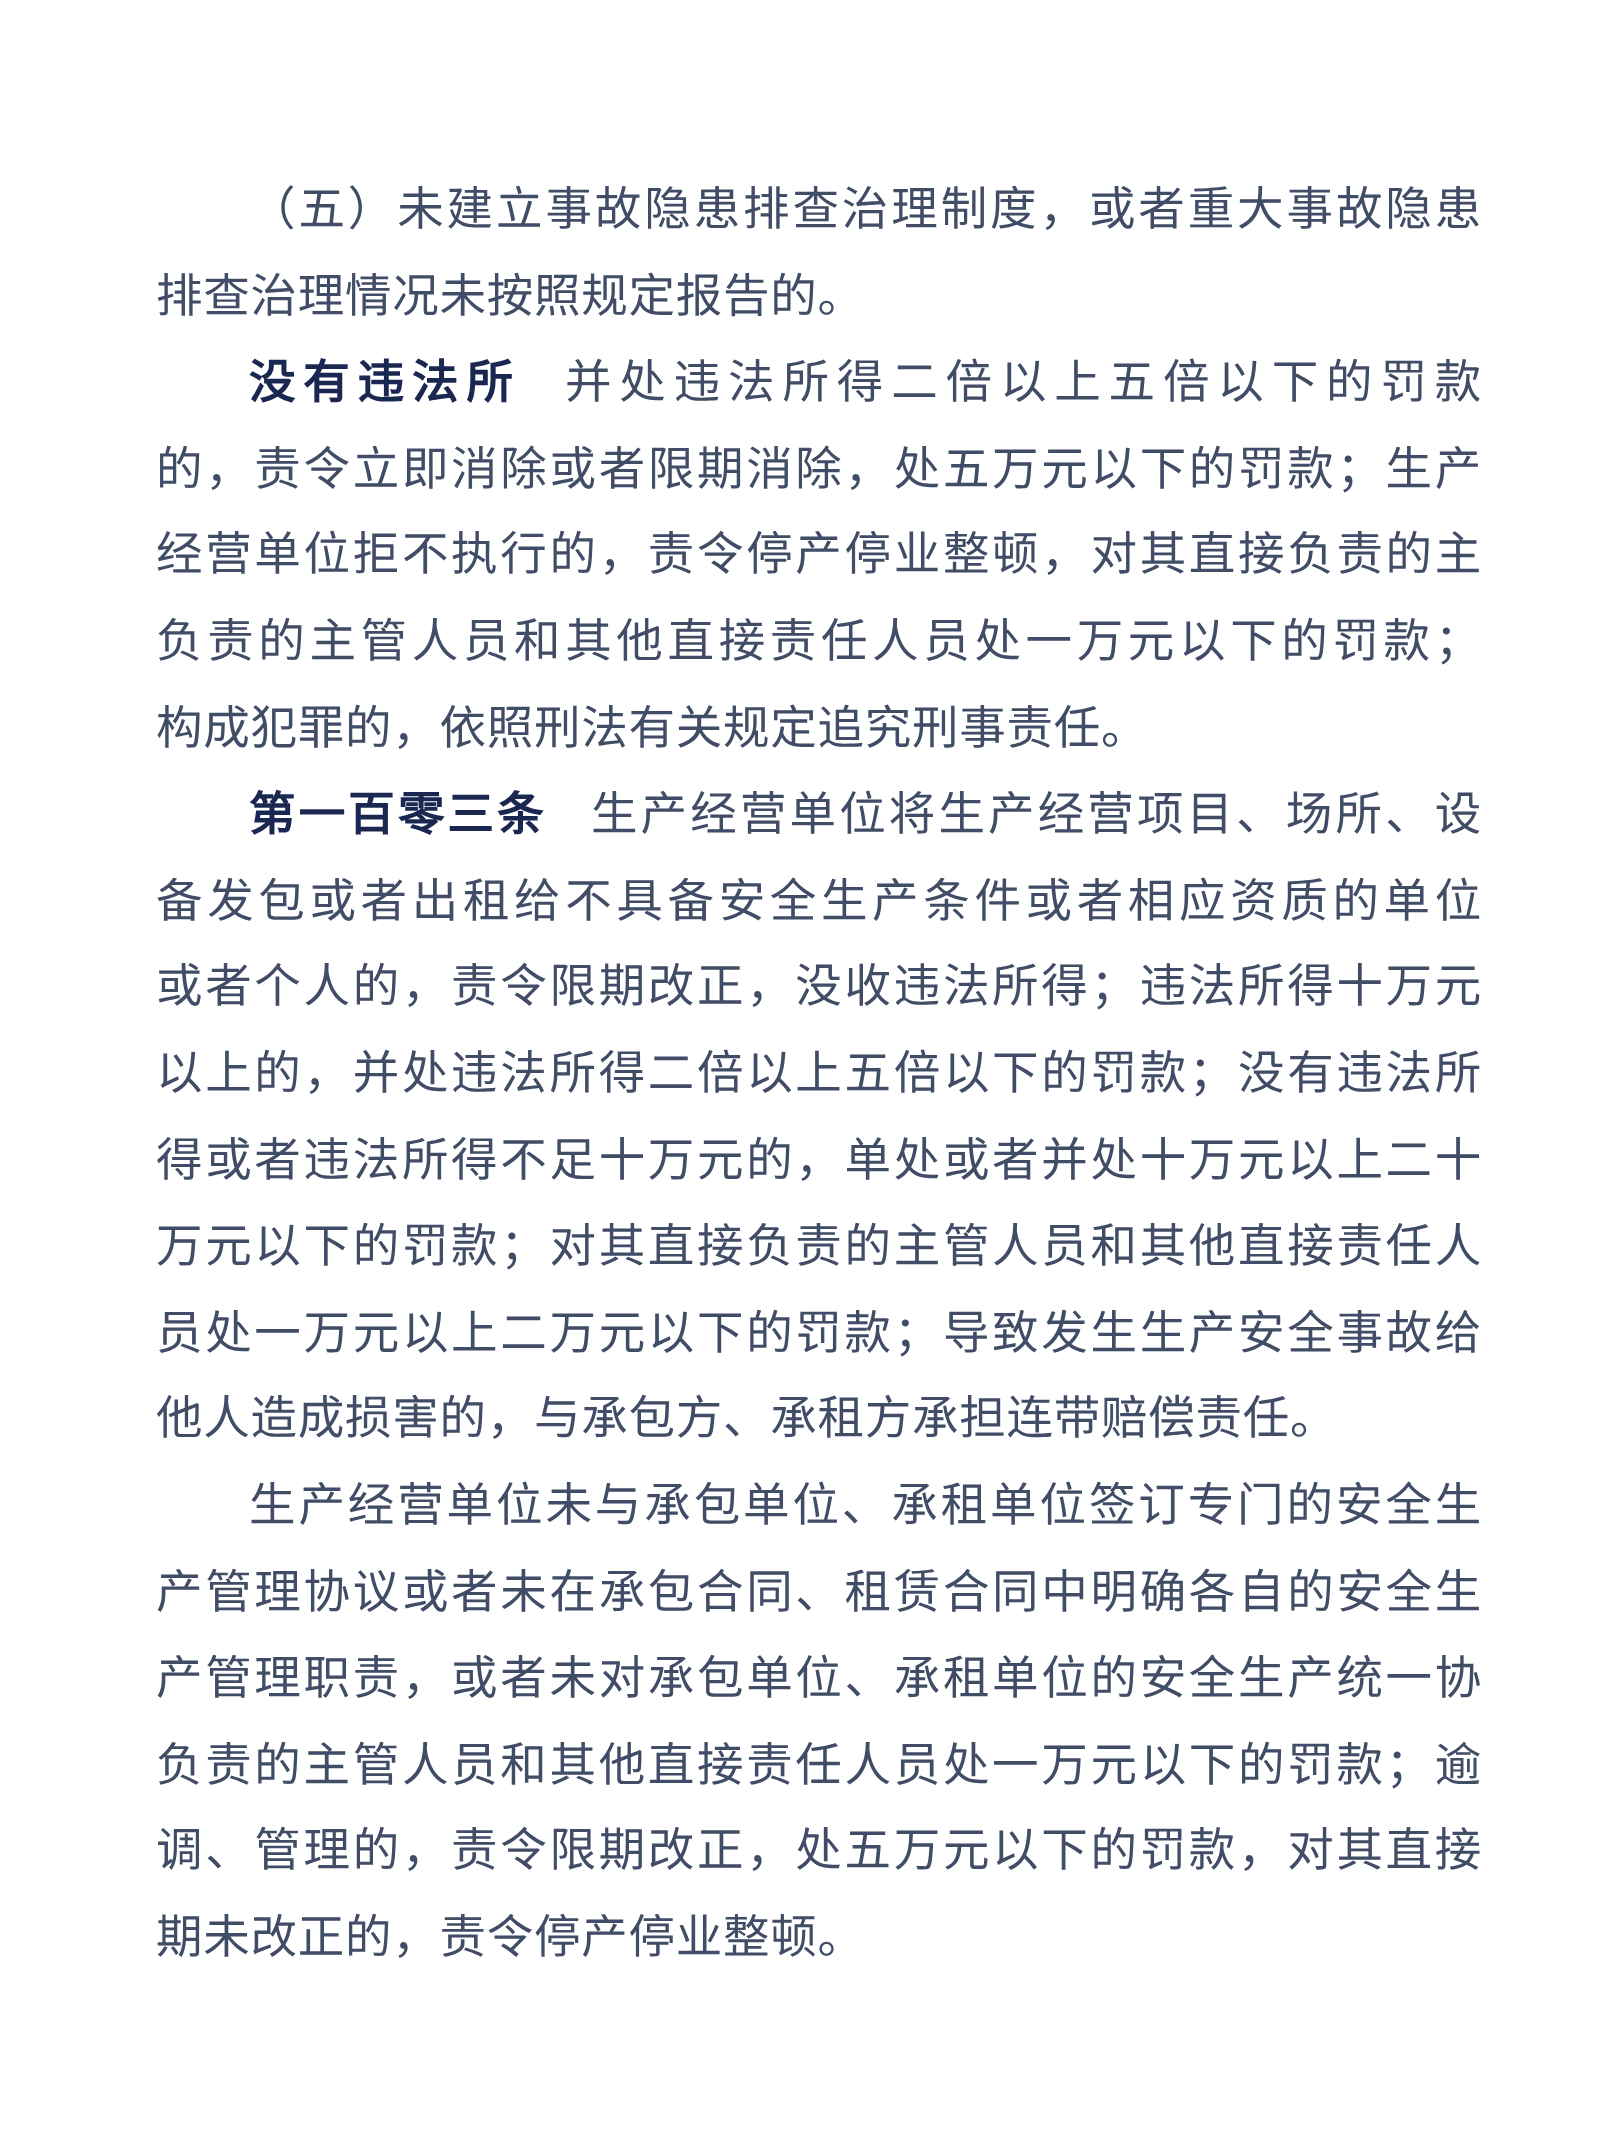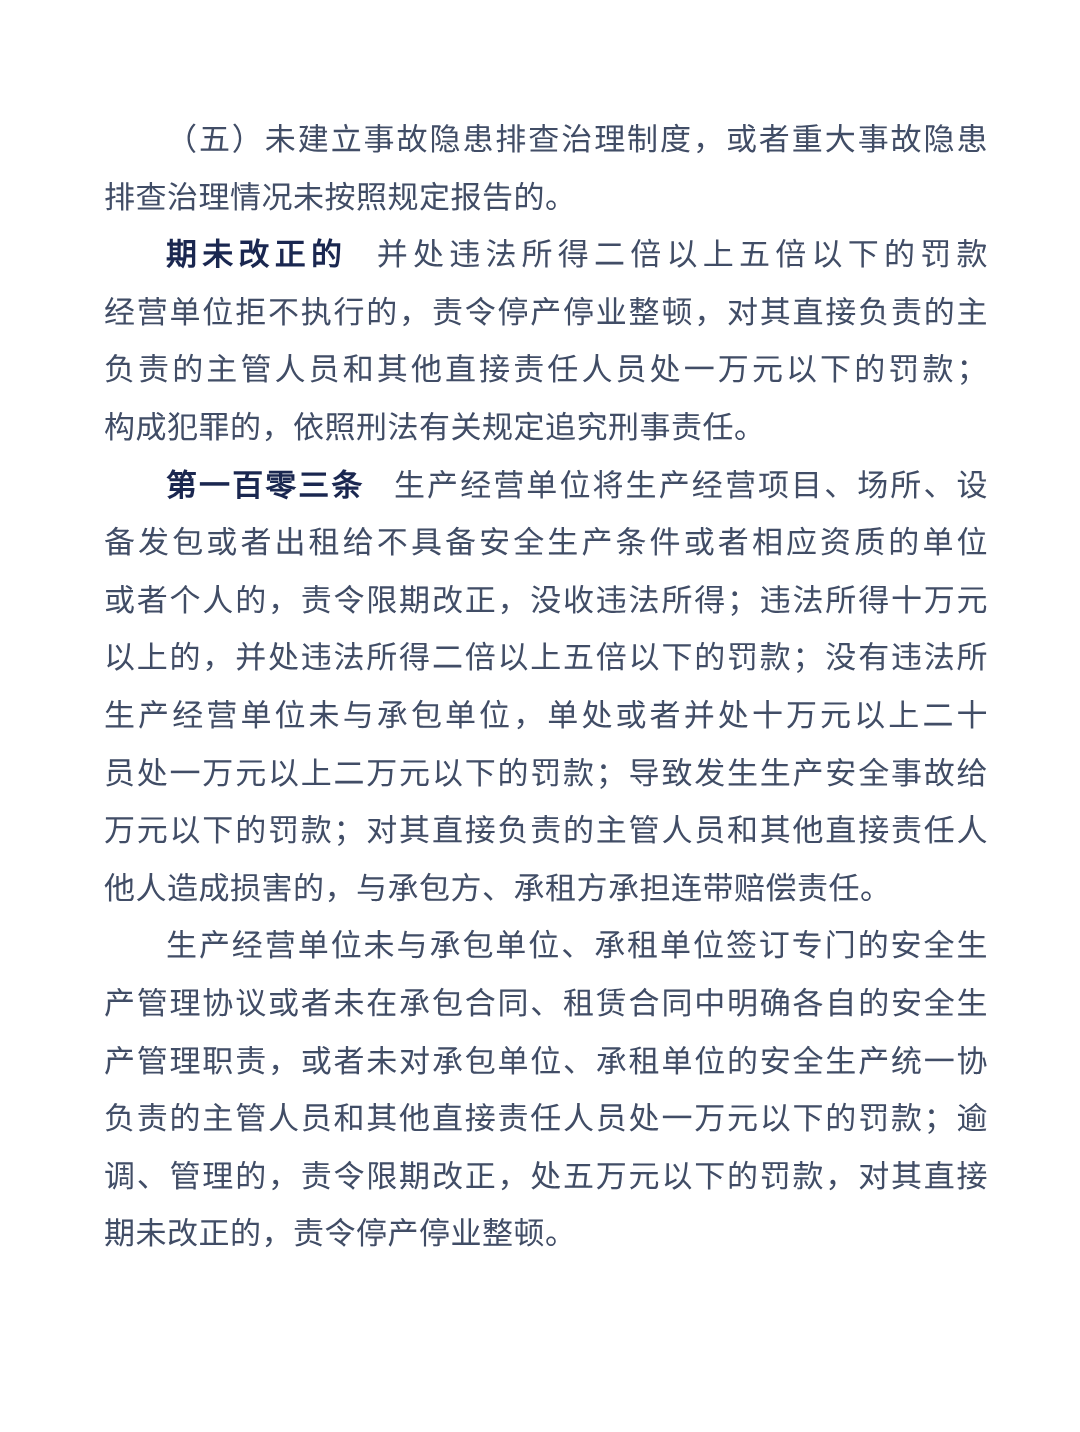--- a/index.html
+++ b/index.html
@@ -45,31 +45,32 @@
     margin-right: 0.95em;
   }
 </style>
 </head>
 <body>
 
 <main class="page">
   <section class="legal-text" id="legal-text">
       <div class="line indent">（五）未建立事故隐患排查治理制度，或者重大事故隐患</div>
       <div class="line end">排查治理情况未按照规定报告的。</div>
-      <div class="line indent"><span class="article-no">期未改正的</span><span>并处违法所得二倍以上五倍以下的罚款</span></div>
+      <div class="line indent"><span class="article-no">没有违法所</span><span>并处违法所得二倍以上五倍以下的罚款</span></div>
+      <div class="line">的，责令立即消除或者限期消除，处五万元以下的罚款；生产</div>
       <div class="line">经营单位拒不执行的，责令停产停业整顿，对其直接负责的主</div>
       <div class="line">负责的主管人员和其他直接责任人员处一万元以下的罚款；</div>
       <div class="line end">构成犯罪的，依照刑法有关规定追究刑事责任。</div>
       <div class="line indent"><span class="article-no">第一百零三条</span><span>生产经营单位将生产经营项目、场所、设</span></div>
       <div class="line">备发包或者出租给不具备安全生产条件或者相应资质的单位</div>
       <div class="line">或者个人的，责令限期改正，没收违法所得；违法所得十万元</div>
       <div class="line">以上的，并处违法所得二倍以上五倍以下的罚款；没有违法所</div>
-      <div class="line">生产经营单位未与承包单位，单处或者并处十万元以上二十</div>
+      <div class="line">得或者违法所得不足十万元的，单处或者并处十万元以上二十</div>
+      <div class="line">万元以下的罚款；对其直接负责的主管人员和其他直接责任人</div>
       <div class="line">员处一万元以上二万元以下的罚款；导致发生生产安全事故给</div>
-      <div class="line">万元以下的罚款；对其直接负责的主管人员和其他直接责任人</div>
       <div class="line end">他人造成损害的，与承包方、承租方承担连带赔偿责任。</div>
       <div class="line indent">生产经营单位未与承包单位、承租单位签订专门的安全生</div>
       <div class="line">产管理协议或者未在承包合同、租赁合同中明确各自的安全生</div>
       <div class="line">产管理职责，或者未对承包单位、承租单位的安全生产统一协</div>
       <div class="line">负责的主管人员和其他直接责任人员处一万元以下的罚款；逾</div>
       <div class="line">调、管理的，责令限期改正，处五万元以下的罚款，对其直接</div>
       <div class="line end">期未改正的，责令停产停业整顿。</div>
     </section>
 </main>
 

